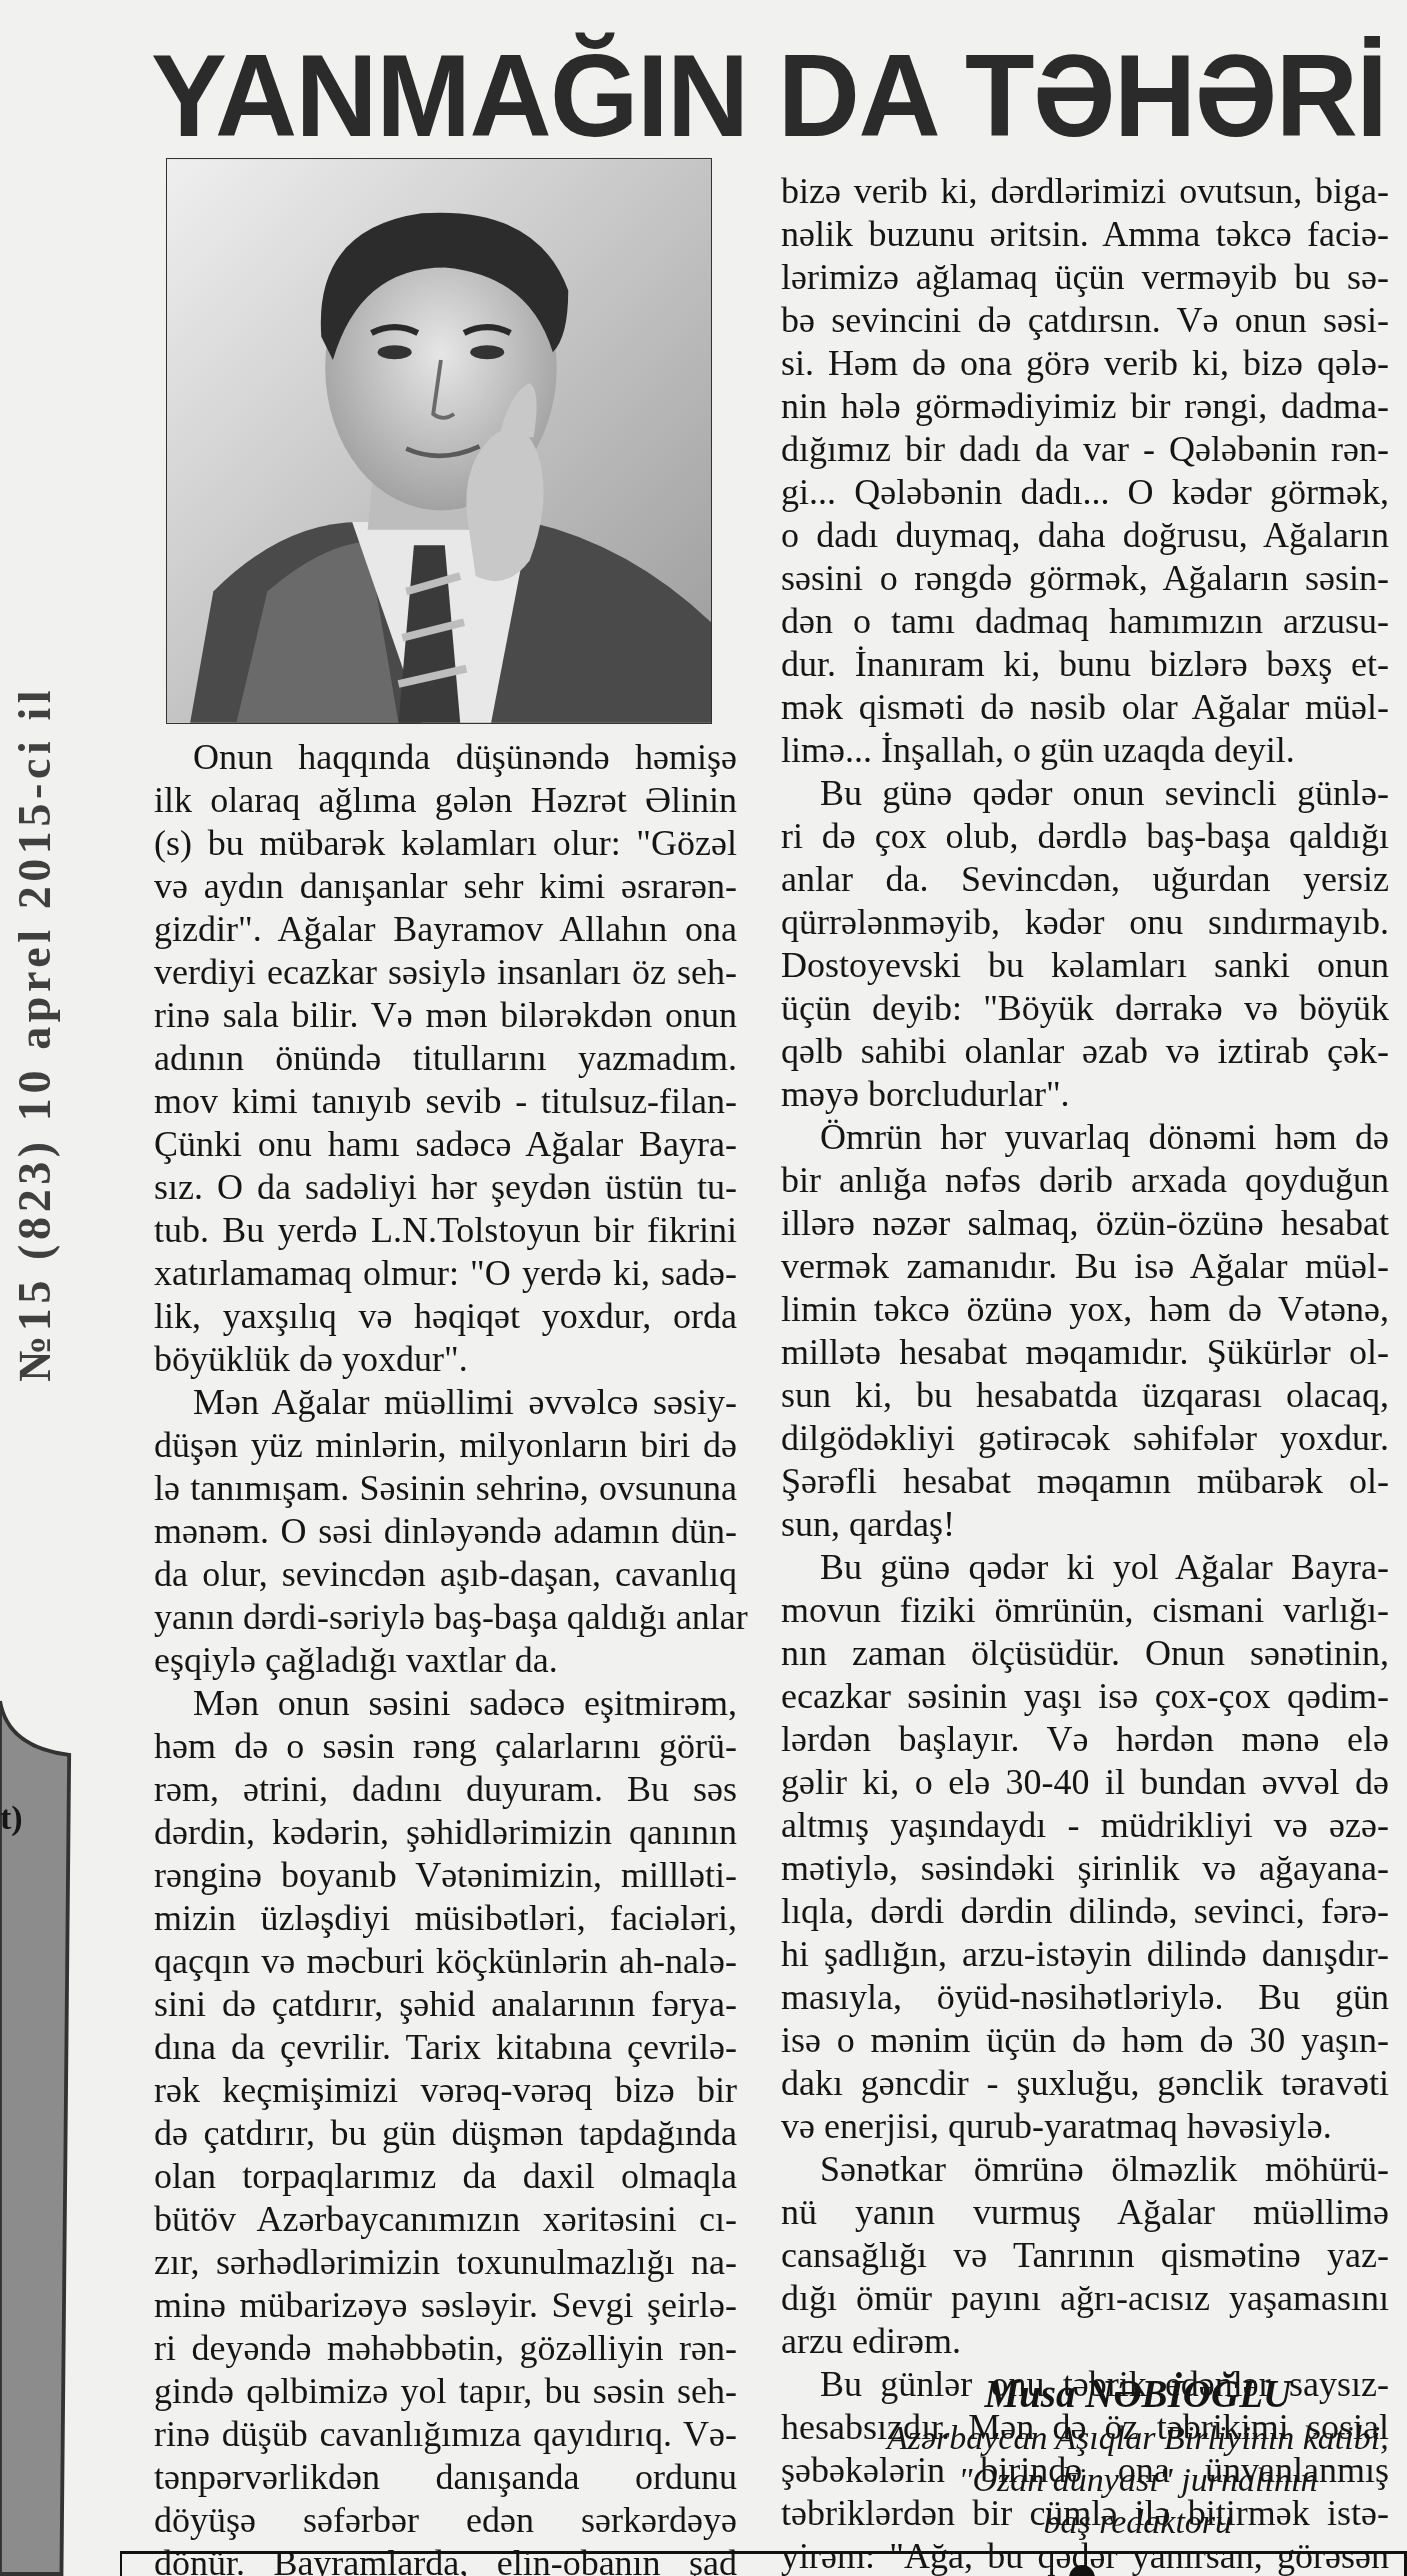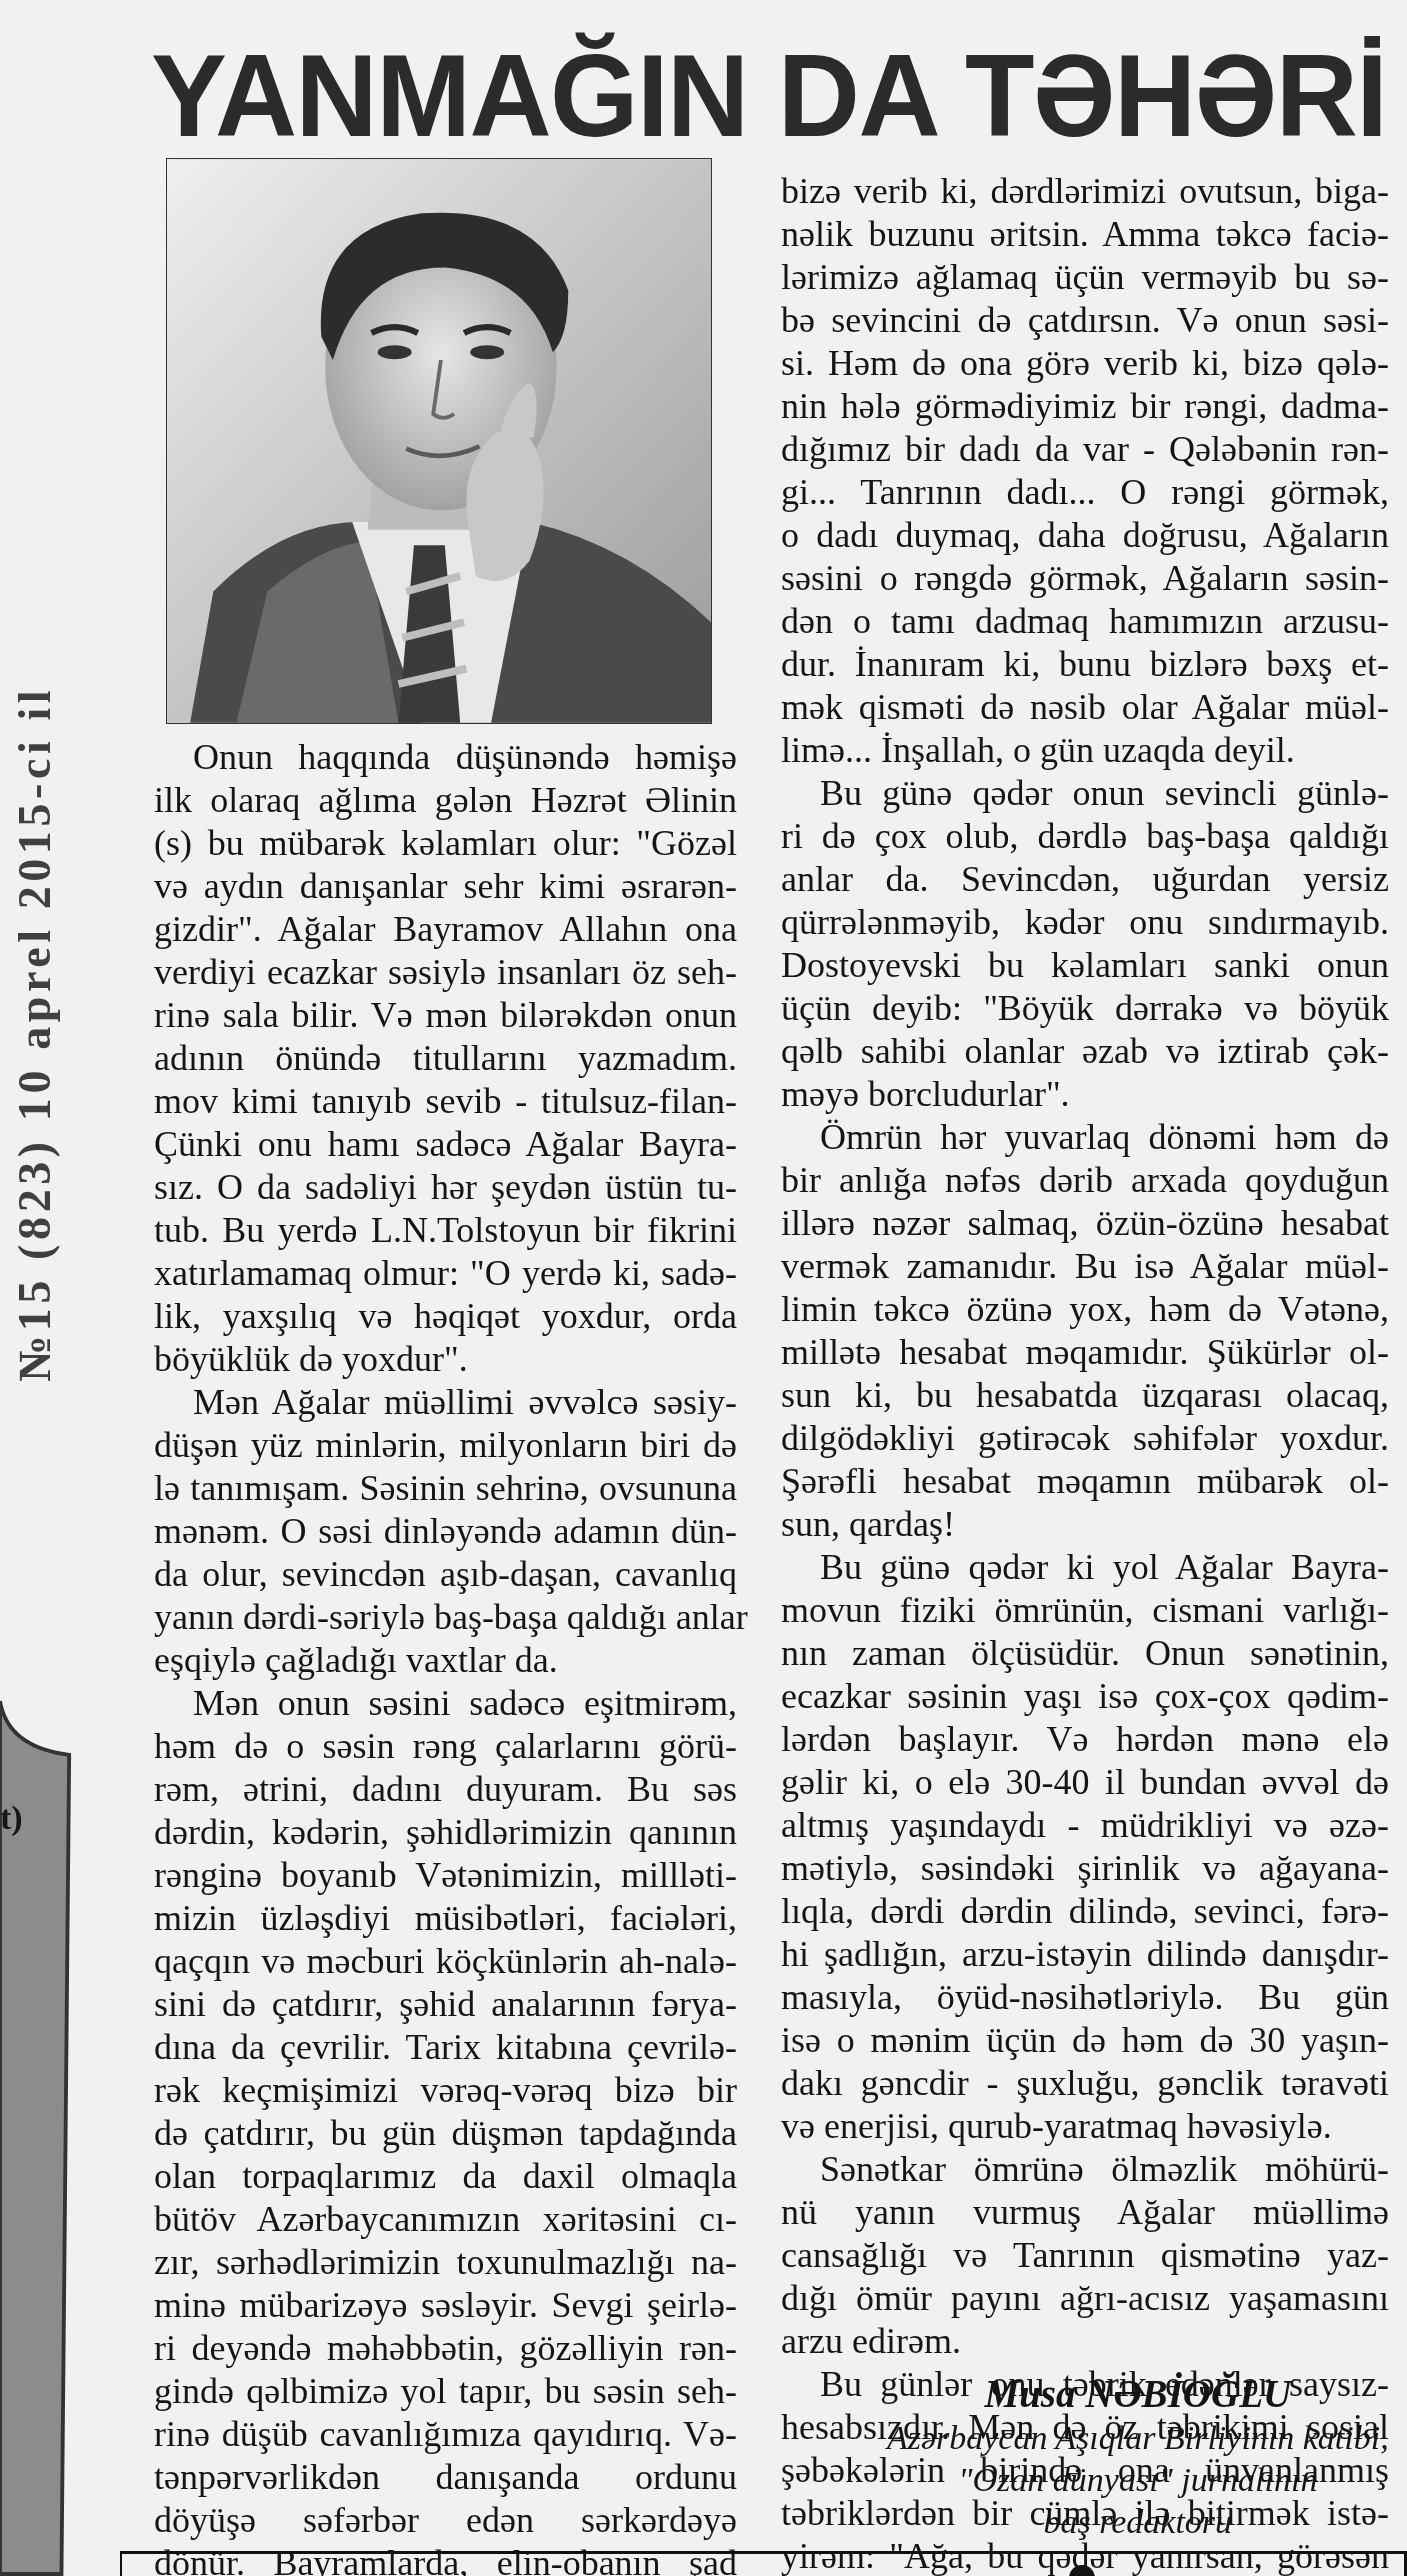--- a/index.html
+++ b/index.html
@@ -152,21 +152,21 @@
     <span class="line">günlərində, şənliklərdə sevincin, arzu-</span>
   </div>
 <div class="col col-right" id="col-right">
     <span class="line">bizə verib ki, dərdlərimizi ovutsun, biga-</span>
     <span class="line">nəlik buzunu əritsin. Amma təkcə faciə-</span>
     <span class="line">lərimizə ağlamaq üçün verməyib bu sə-</span>
     <span class="line">bə sevincini də çatdırsın. Və onun səsi-</span>
     <span class="line">si. Həm də ona görə verib ki, bizə qələ-</span>
     <span class="line">nin hələ görmədiyimiz bir rəngi, dadma-</span>
     <span class="line">dığımız bir dadı da var - Qələbənin rən-</span>
-    <span class="line">gi... Tanrının dadı... O rəngi görmək,</span>
+    <span class="line">gi... Qələbənin dadı... O kədər görmək,</span>
     <span class="line">o dadı duymaq, daha doğrusu, Ağaların</span>
     <span class="line">səsini o rəngdə görmək, Ağaların səsin-</span>
     <span class="line">dən o tamı dadmaq hamımızın arzusu-</span>
     <span class="line">dur. İnanıram ki, bunu bizlərə bəxş et-</span>
     <span class="line">mək qisməti də nəsib olar Ağalar müəl-</span>
     <span class="line last">limə... İnşallah, o gün uzaqda deyil.</span>
     <span class="line indent">Bu günə qədər onun sevincli günlə-</span>
     <span class="line">ri də çox olub, dərdlə baş-başa qaldığı</span>
     <span class="line">anlar da. Sevincdən, uğurdan yersiz</span>
     <span class="line">qürrələnməyib, kədər onu sındırmayıb.</span>

